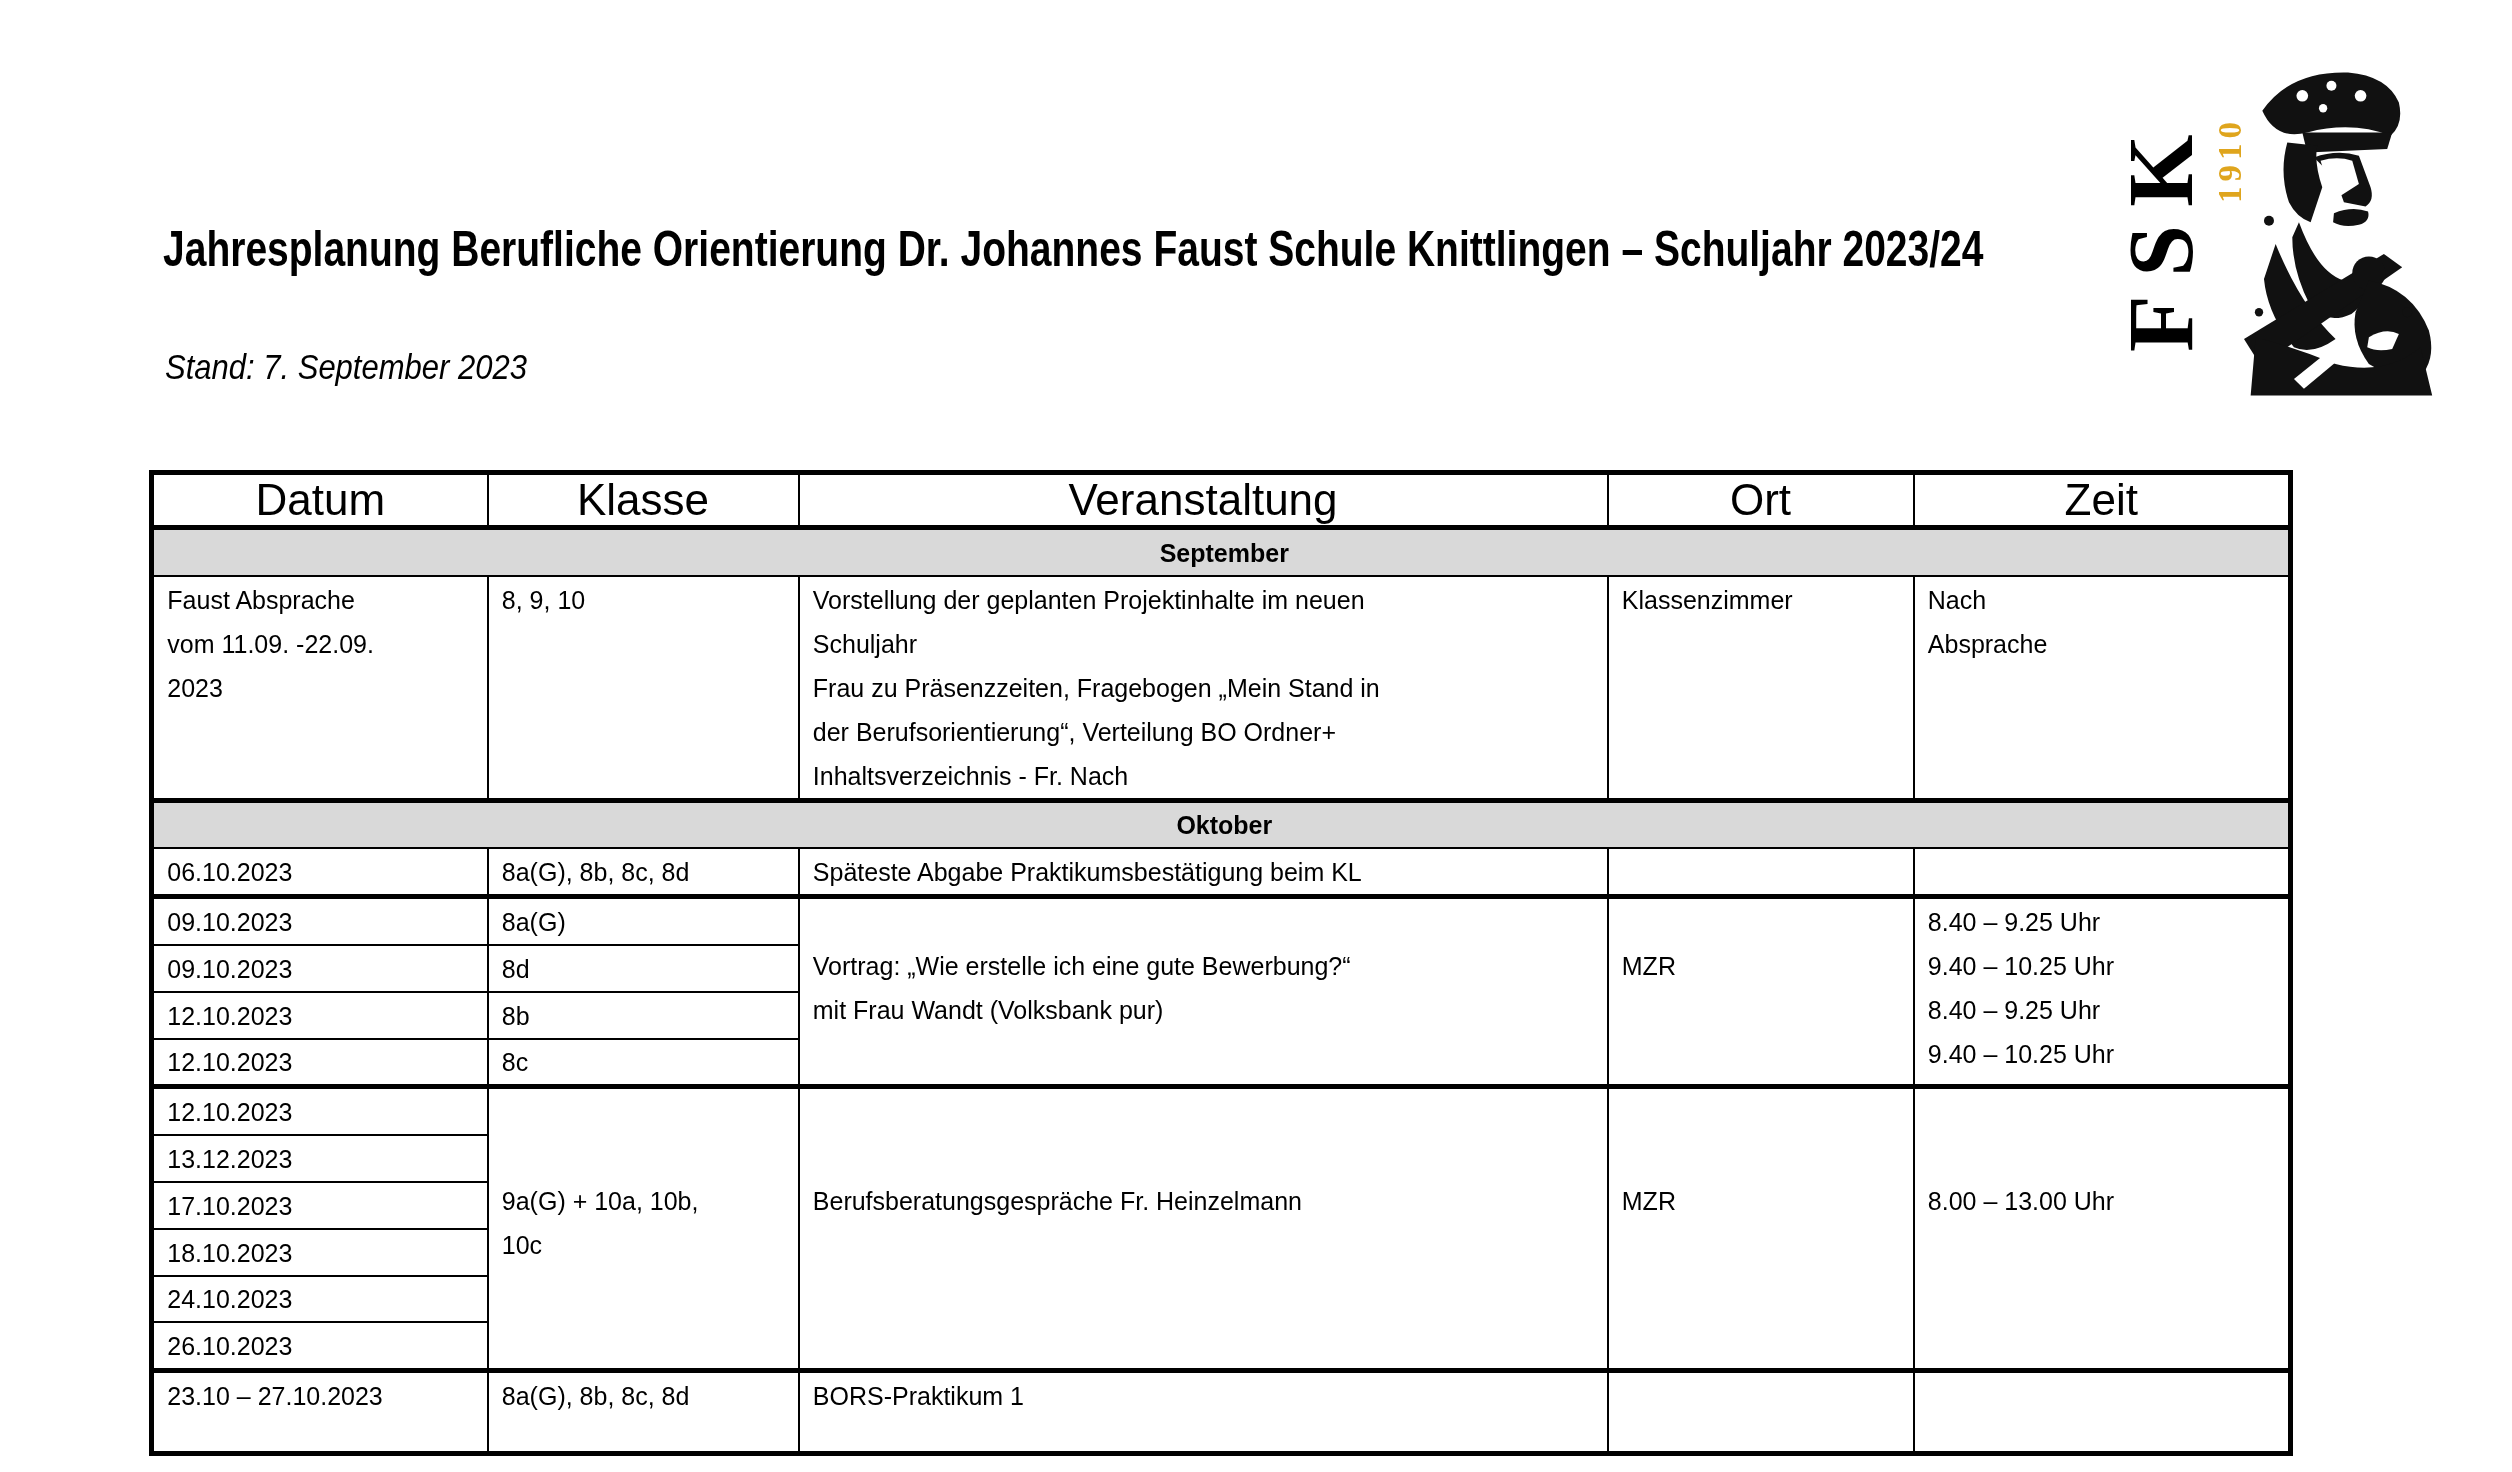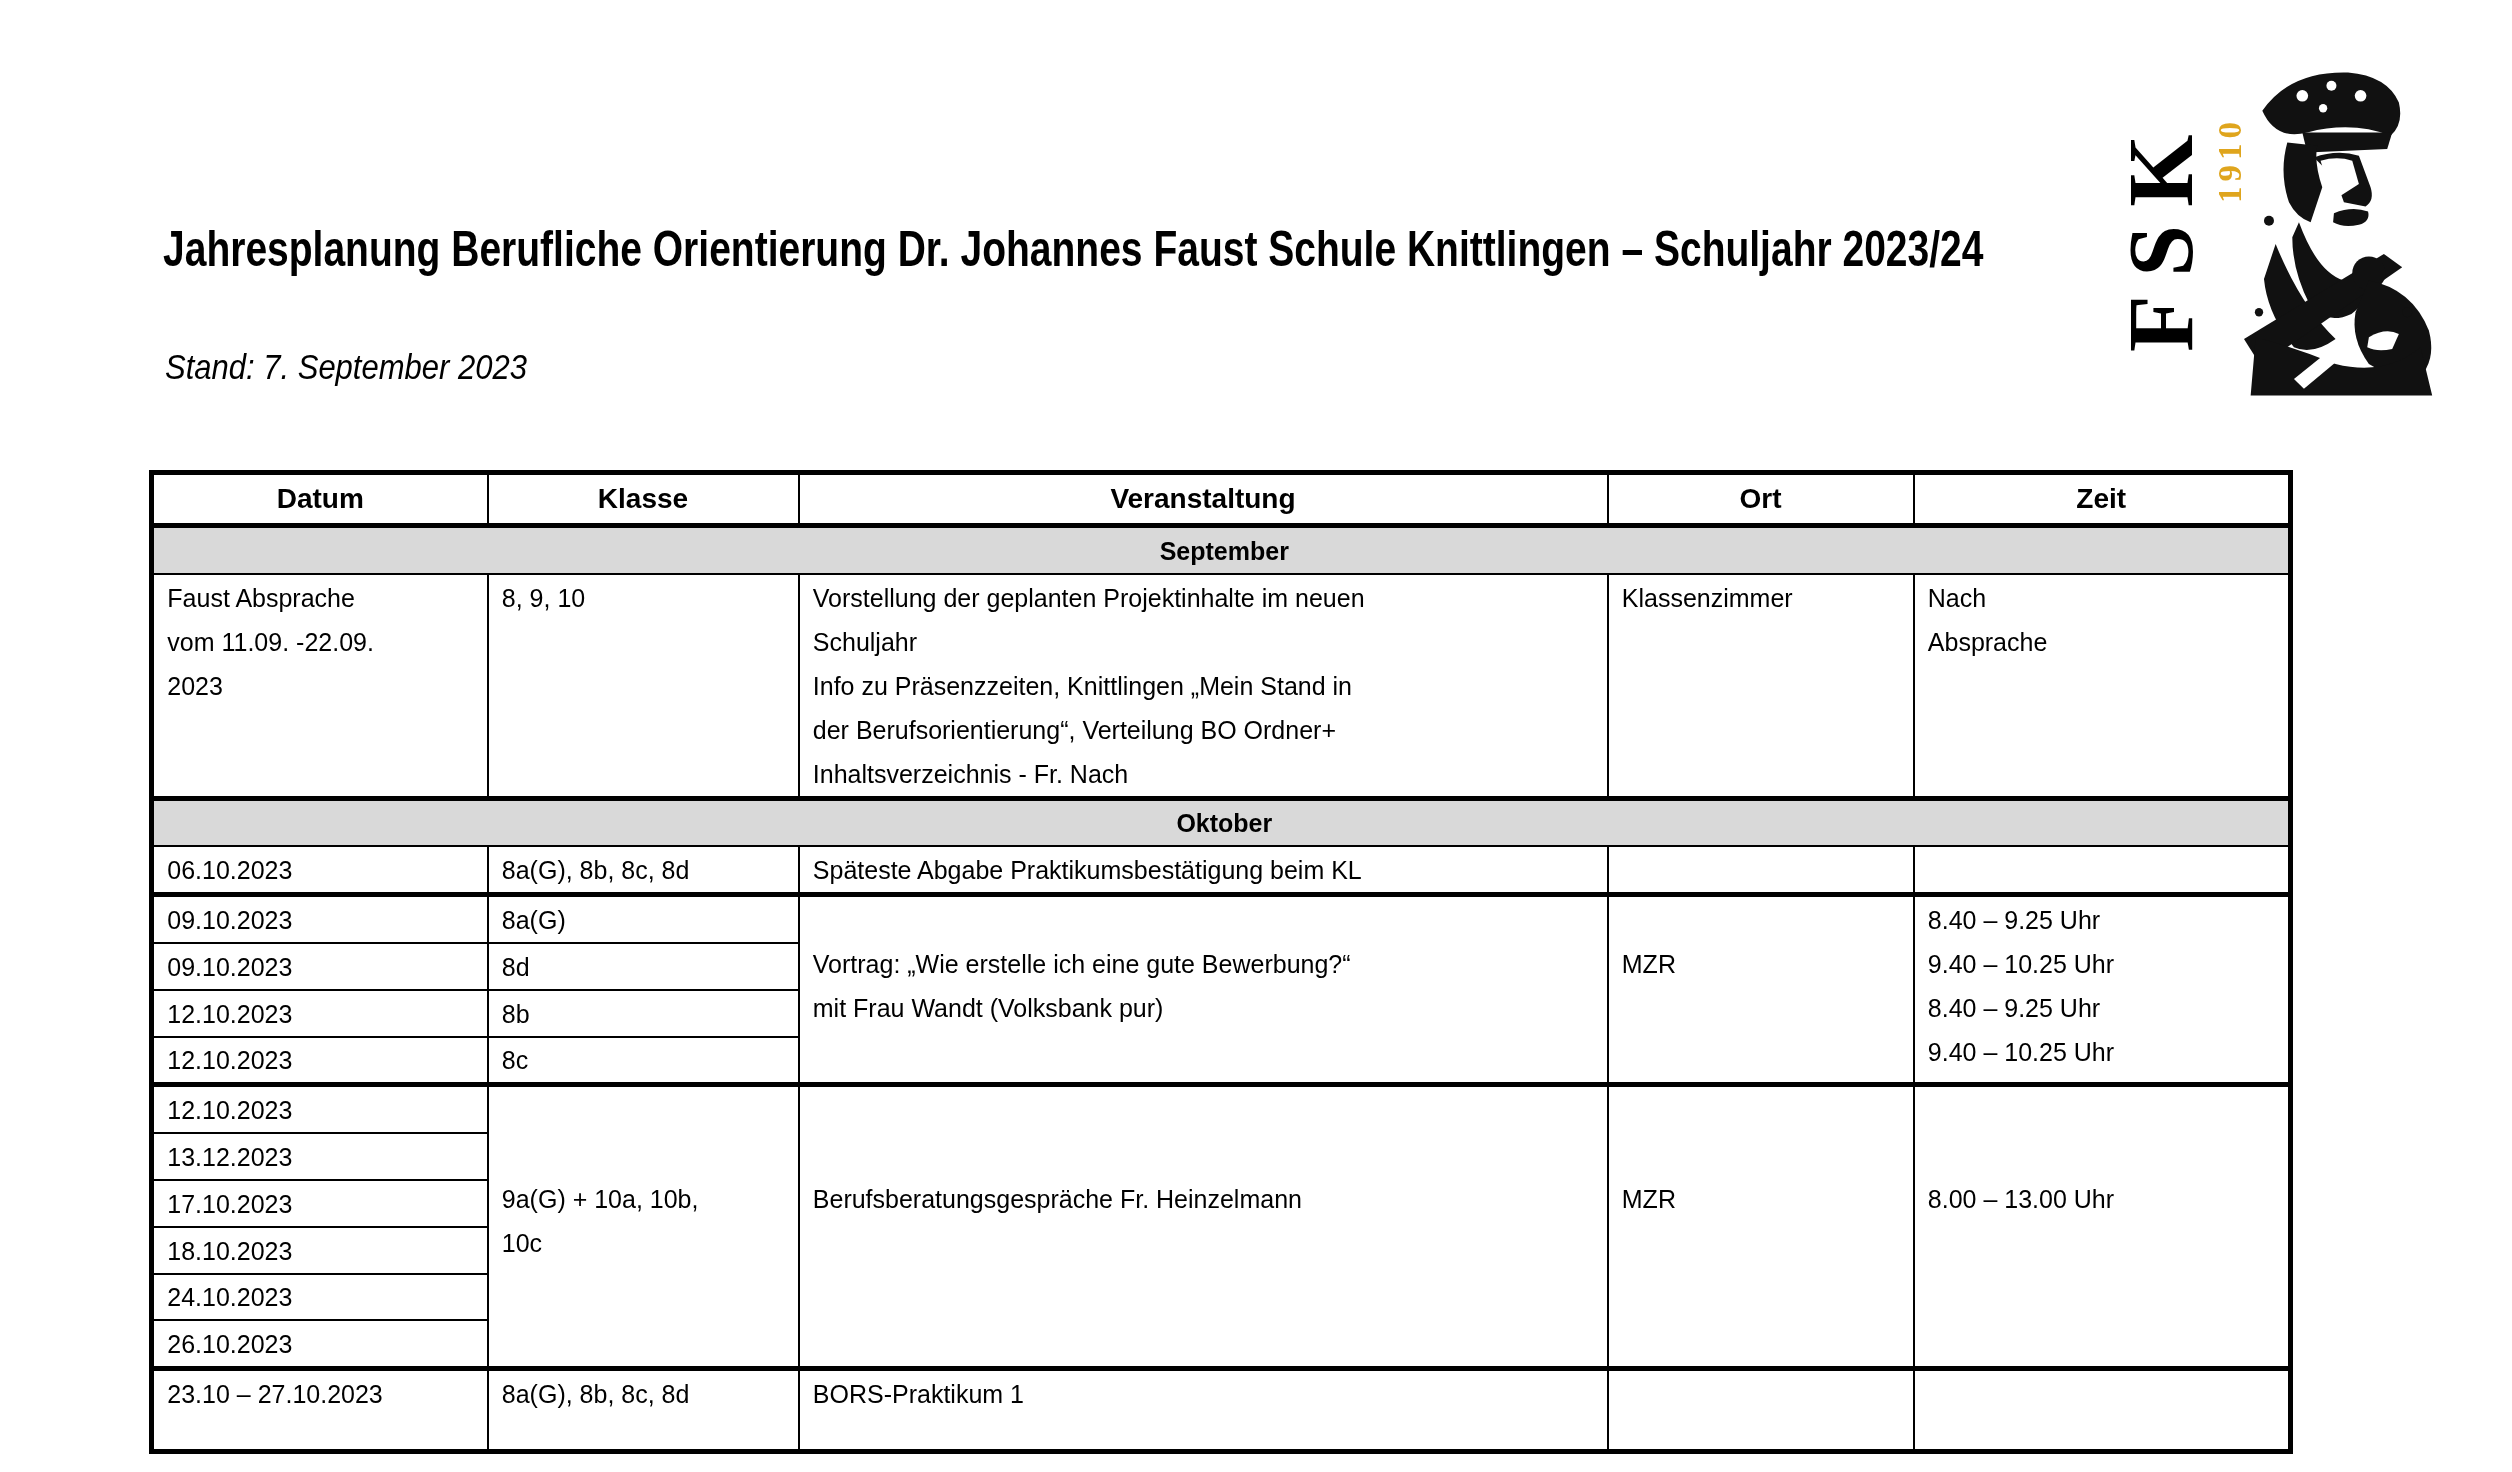--- a/index.html
+++ b/index.html
@@ -24,21 +24,21 @@
     font-family:"Liberation Serif",serif;font-weight:700;font-size:33px;
     line-height:38px;letter-spacing:5px;text-align:center;
     transform:rotate(-90deg);transform-origin:center;}
   .logo-figure{position:absolute;left:125px;top:4.2px;}
 
   
   table.plan{position:absolute;left:149px;top:470px;
     border-collapse:collapse;table-layout:fixed;width:2144px;
     border:5px solid #000;}
   .plan td,.plan th{border:2.5px solid #000;overflow:hidden;}
-  .plan th{font-size:28px;font-weight:700;text-align:center;
+  .plan th{font-size:44px;font-weight:400;text-align:center;
     vertical-align:middle;border-bottom:5.8px solid #000;padding:0;}
   .plan td{font-size:25px;line-height:44px;vertical-align:top;
     padding:0.8px 6.7px 0 13.3px;}
   tr.h-head{height:53px;}
   tr.h-band{height:48px;}
   tr.h-sept{height:219px;}
   tr.h-line{height:43px;}
   tr.h-last{height:83px;}
   .band-td{background:#D9D9D9;font-weight:700;font-size:33px;
     text-align:center;vertical-align:middle !important;line-height:1;
@@ -122,21 +122,21 @@
     <tr class="h-sept">
       <td>
         <div class="line">Faust Absprache</div>
         <div class="line">vom 11.09. -22.09.</div>
         <div class="line">2023</div>
       </td>
       <td>8, 9, 10</td>
       <td>
         <div class="line">Vorstellung der geplanten Projektinhalte im neuen</div>
         <div class="line">Schuljahr</div>
-        <div class="line">Info zu Präsenzzeiten, Knittlingen „Mein Stand in</div>
+        <div class="line">Frau zu Präsenzzeiten, Fragebogen „Mein Stand in</div>
         <div class="line">der Berufsorientierung“, Verteilung BO Ordner+</div>
         <div class="line">Inhaltsverzeichnis - Fr. Nach</div>
       </td>
       <td>Klassenzimmer</td>
       <td>
         <div class="line">Nach</div>
         <div class="line">Absprache</div>
       </td>
     </tr>
 

